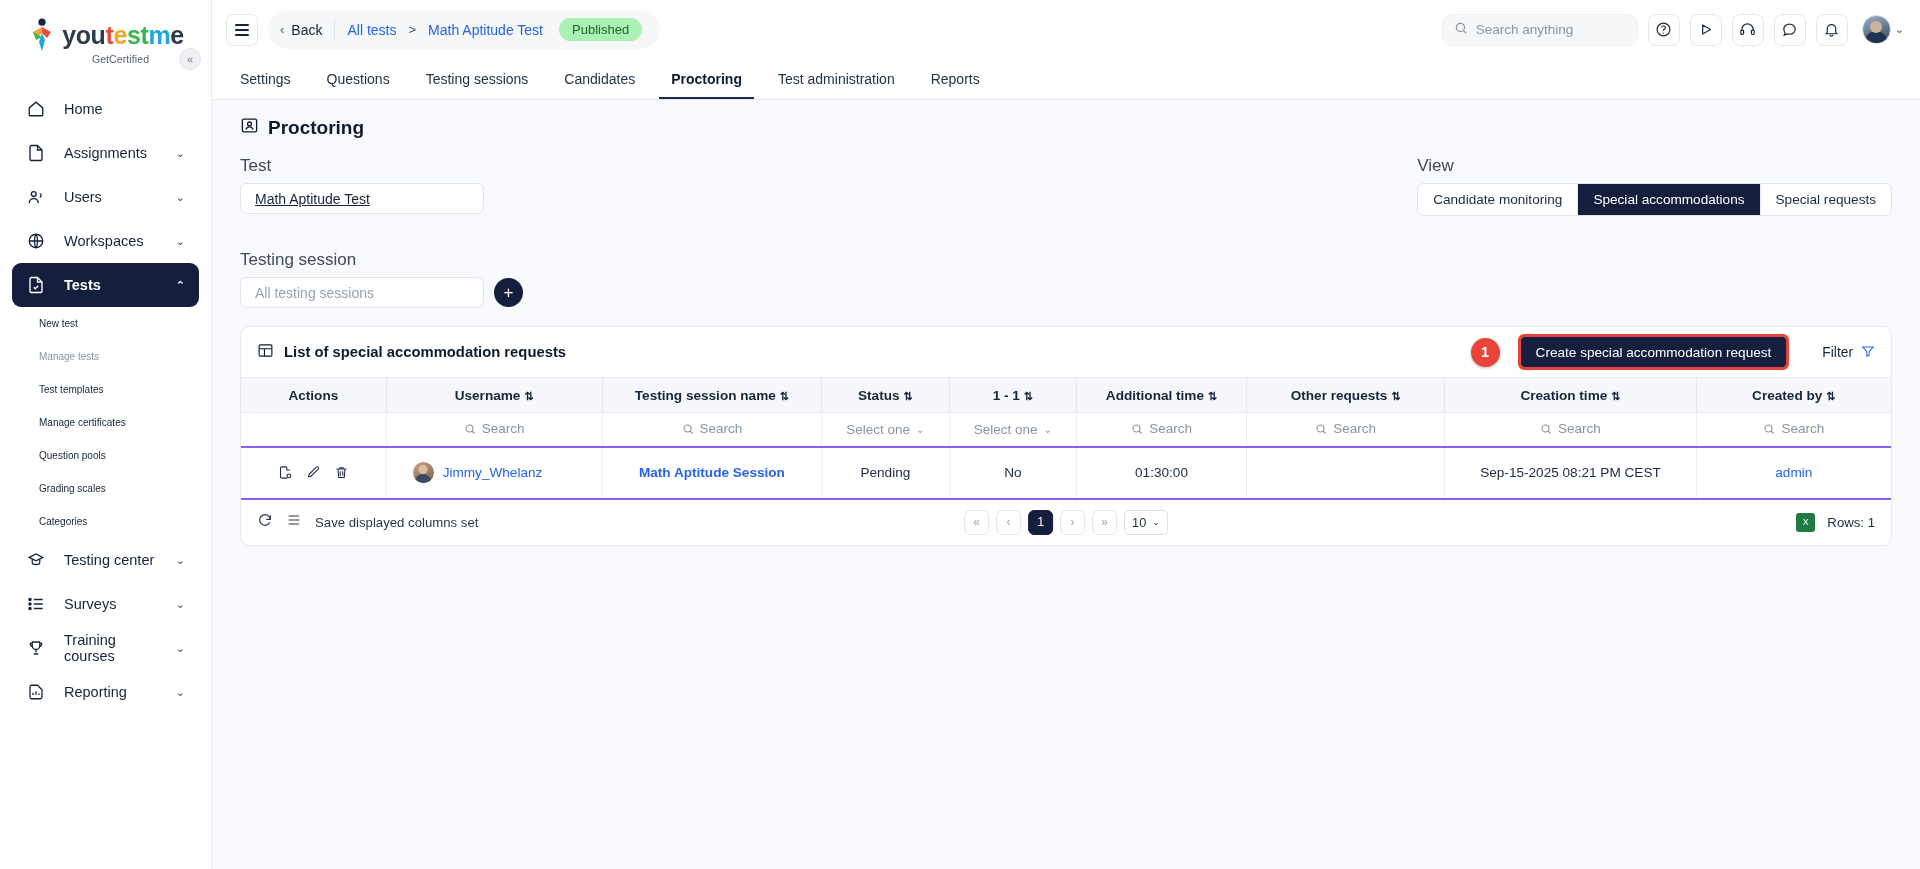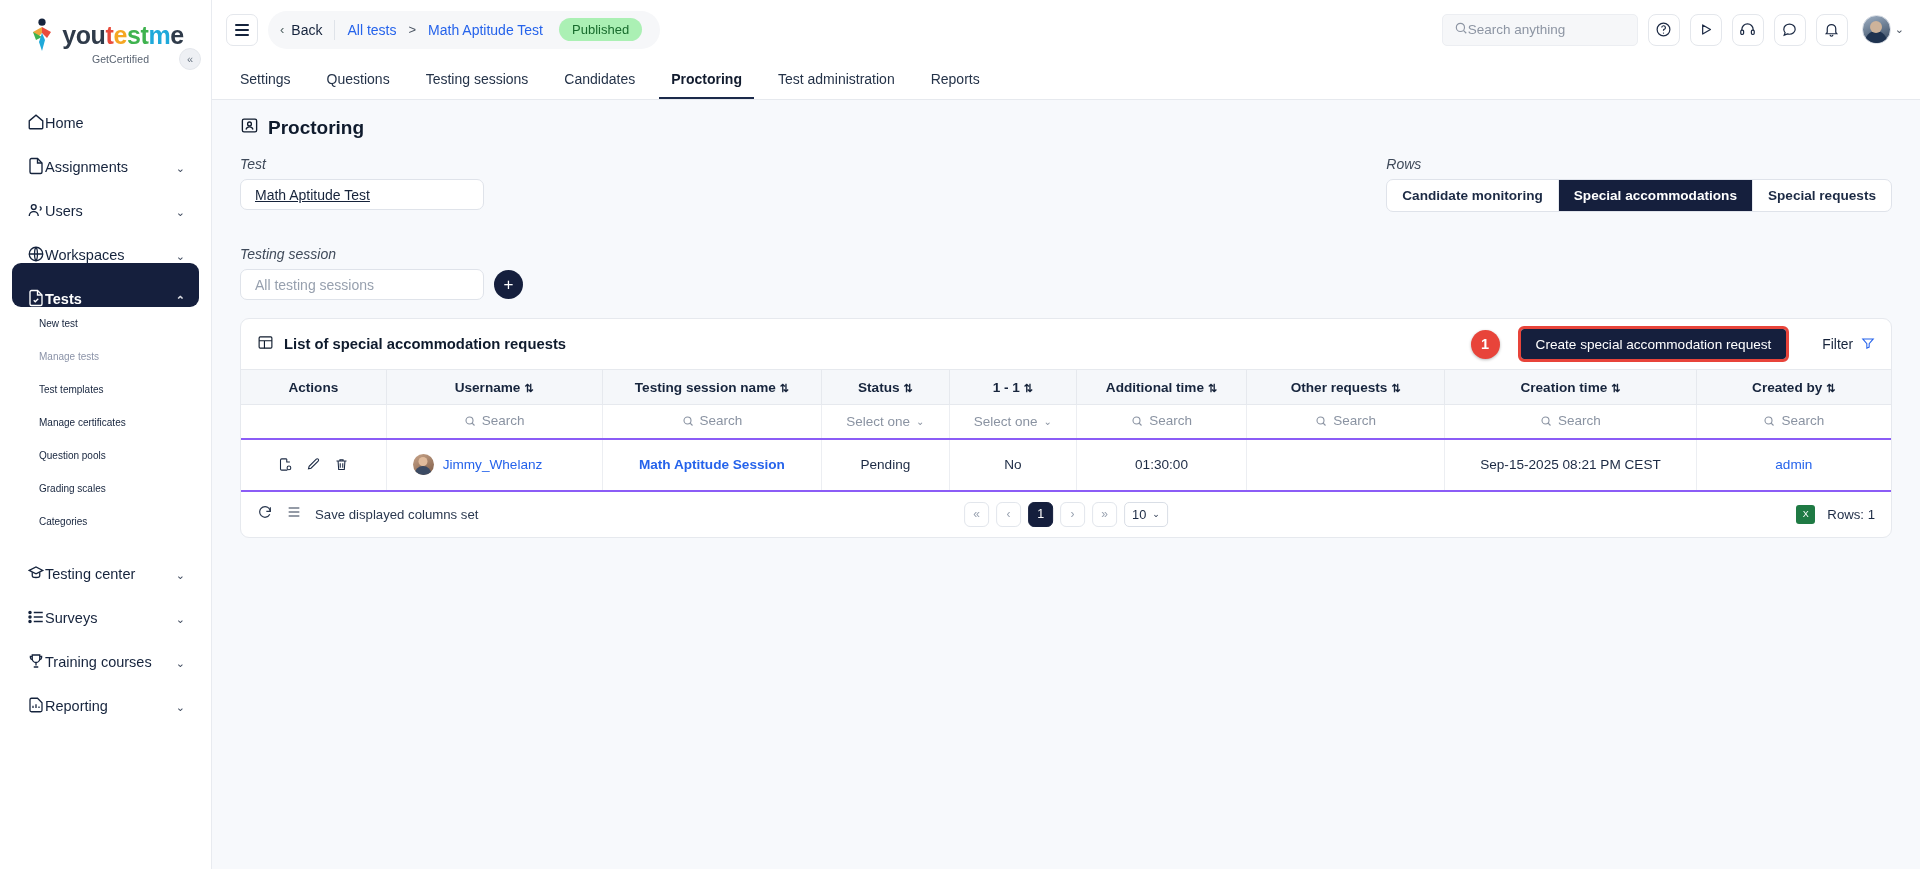--- a/index.html
+++ b/index.html
@@ -43,21 +43,21 @@
   .collapse-btn {
     position: absolute; right: 10px; top: 48px;
     width: 22px; height: 22px; border-radius: 50%;
     background: #eef0f4; color: #6b7684;
     display: flex; align-items: center; justify-content: center;
     font-size: 11px; cursor: pointer;
     border: 1px solid #e4e7ec;
   }
   .nav { padding: 8px 12px 0 12px; }
   .nav-item {
-    display: flex; align-items: flex-end; gap: 0;
+    display: flex; align-items: center; gap: 19px;
     height: 44px; padding: 0 14px; border-radius: 9px;
     color: #15233c; font-size: 14.5px; cursor: pointer;
     position: relative;
   }
   .nav-item .ic { width: 19px; height: 19px; display:flex; align-items:center; justify-content:center; flex: 0 0 19px;}
   .nav-item .lbl { flex: 1; }
   .nav-item .chev { font-size: 11px; color: #15233c; opacity: .85; }
   .nav-item.active {
     background: #151f3d; color: #ffffff; font-weight: bold;
   }
@@ -97,21 +97,21 @@
   .crumb-sep { color: #4b5563; font-size: 13px; }
   .crumb-cur { color: #2563eb; font-size: 14px; cursor: pointer; }
   .pill-published {
     background: #abf0b4; color: #176b2c; font-size: 13px;
     border-radius: 13px; padding: 4px 13px; margin-left: 4px;
   }
 
   .topbar-spacer { flex: 1; }
   .search-box {
     width: 196px; height: 32px; background: #f6f7f9; border: 1px solid #eceef2;
-    border-radius: 5px; display: flex; align-items: center; gap: 0; padding: 0 11px;
+    border-radius: 11px; display: flex; align-items: center; gap: 8px; padding: 0 11px;
     cursor: text;
   }
   .search-box .ph { color: #8d95a3; font-size: 13.5px; }
   .icon-btn {
     width: 32px; height: 32px; border: 1px solid #e4e7ec; border-radius: 8px;
     display: flex; align-items: center; justify-content: center; cursor: pointer; background:#fff;
   }
   .avatar-wrap { display:flex; align-items:center; gap:4px; cursor:pointer; margin-left: 4px;}
   .avatar {
     width: 29px; height: 29px; border-radius: 50%;
@@ -142,38 +142,38 @@
     content:""; position:absolute; left:6px; right:6px; bottom:0; height:2.5px; background:#1b2a4a;
   }
 
   .content { flex: 1; background: #f7f9fc; padding: 16px 28px 0 28px; overflow: hidden; }
 
   .page-title { display:flex; align-items:center; gap:9px; margin-bottom: 17px;}
   .page-title .t { font-size: 19px; font-weight: bold; color: #0f1b2d; }
 
   .filters-row { display: flex; align-items: flex-start; }
   .fgroup { display: flex; flex-direction: column; }
-  .flabel { font-size: 14px; color: #3f4a5a; margin-bottom: 7px; font-style: italic; }
+  .flabel { font-size: 17px; color: #3f4a5a; margin-bottom: 7px; }
   .select-box {
     width: 244px; height: 31px; background: #fff; border: 1px solid #dfe3ea;
     border-radius: 7px; display: flex; align-items: center; padding: 0 14px;
     font-size: 14px; cursor: pointer;
   }
   .select-box .val-link { color: #16233a; text-decoration: underline; }
   .select-box .ph { color: #97a0ae; }
   .sessionrow { display: flex; align-items: center; gap: 10px; }
   .add-btn {
     width: 29px; height: 29px; border-radius: 50%; background: #151f3d;
     color: #fff; display: flex; align-items: center; justify-content: center;
     font-size: 17px; cursor: pointer; line-height: 1;
   }
 
   .view-group { margin-left: auto; display:flex; flex-direction:column; align-items:flex-start;}
   .seg {
-    display: flex; border: 1px solid #dfe3ea; border-radius: 7px; overflow: hidden; background: #fff; font-weight: bold;
+    display: flex; border: 1px solid #dfe3ea; border-radius: 7px; overflow: hidden; background: #fff;
   }
   .seg-btn {
     height: 31px; padding: 0 15px; display: flex; align-items: center;
     font-size: 13.6px; color: #1c2a44; cursor: pointer; border-right: 1px solid #e6e9ee;
     white-space: nowrap;
   }
   .seg-btn:last-child { border-right: none; }
   .seg-btn.active { background: #151f3d; color: #fff; }
 
   
@@ -496,21 +496,21 @@
           <div class="flabel" style="margin-top:36px;">Testing session</div>
           <div class="sessionrow">
             <div class="select-box">
               <span class="ph">All testing sessions</span>
             </div>
             <div class="add-btn">+</div>
           </div>
         </div>
 
         <div class="view-group">
-          <div class="flabel">Rows</div>
+          <div class="flabel">View</div>
           <div class="seg">
             <div class="seg-btn">Candidate monitoring</div>
             <div class="seg-btn active">Special accommodations</div>
             <div class="seg-btn">Special requests</div>
           </div>
         </div>
       </div>
 
       <section class="card">
         <div class="card-head">

